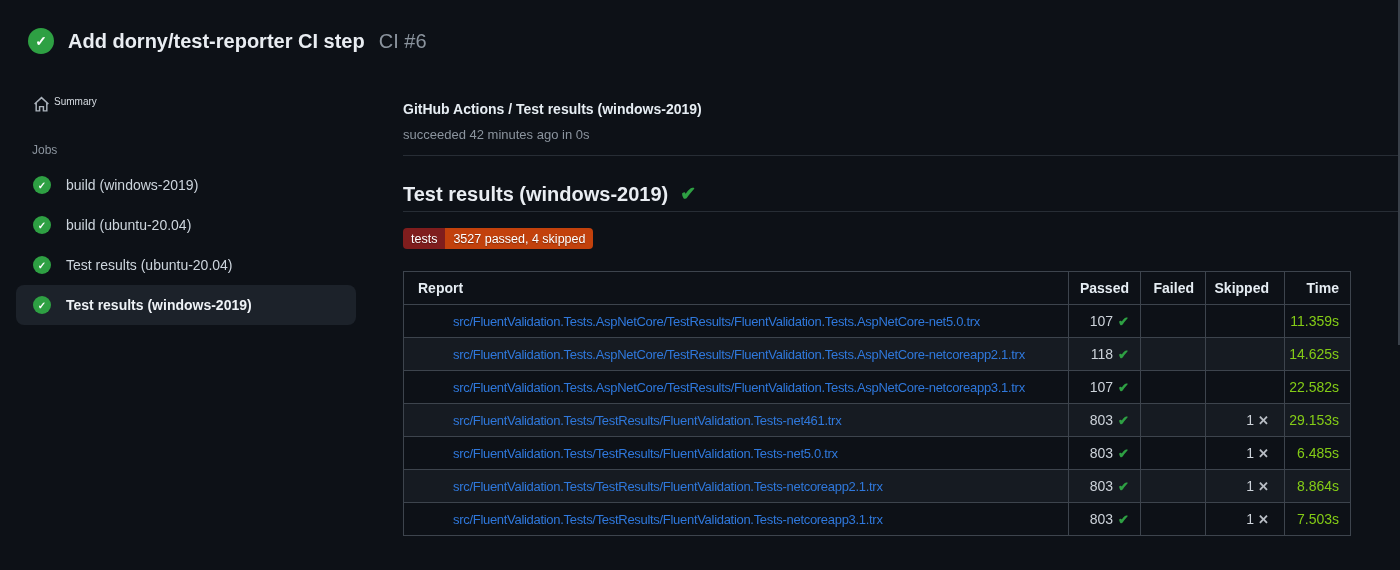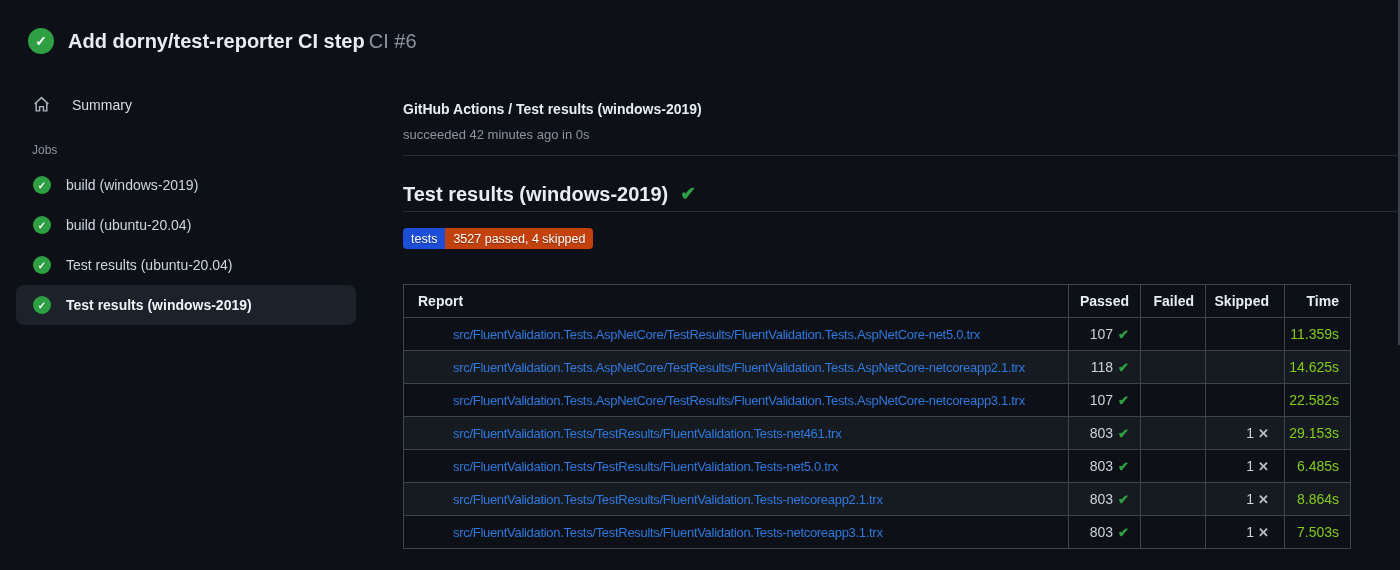--- a/index.html
+++ b/index.html
@@ -8,25 +8,25 @@
     background:#0d1117;color:#c9d1d9;
     font-family:"Liberation Sans",sans-serif;
   }
   
   .run-header{position:absolute;left:28px;top:28px;display:flex;align-items:center;gap:14px;}
   .cc{display:inline-flex;align-items:center;justify-content:center;border-radius:50%;
       background:#2ea043;color:#fff;font-weight:bold;flex:0 0 auto;}
   .cc-lg{width:26px;height:26px;font-size:14px;}
   .cc-sm{width:18px;height:18px;font-size:10px;}
   .run-title{font-size:20px;font-weight:700;color:#e9edf2;line-height:26px;}
-  .run-num{color:#8b949e;font-weight:400;margin-left:4px;}
+  .run-num{color:#8b949e;font-weight:400;margin-left:14px;}
   
   .sidebar{position:absolute;left:16px;top:86px;width:340px;}
-  .summary-item{display:flex;align-items:center;gap:22px;padding:10px 0 10px 17px;
-      color:#d7dde3;font-size:14px;border-radius:8px;cursor:pointer;}
+  .summary-item{display:flex;gap:4px;padding:10px 0 10px 17px;
+      color:#d7dde3;font-size:10px;border-radius:8px;cursor:pointer;}
   .home-icon{width:17px;height:17px;stroke:#aab2bb;fill:none;stroke-width:1.4;}
   .jobs-label{color:#8b949e;font-size:12px;padding:20px 0 8px 16px;}
   .job-item{display:flex;align-items:center;gap:15px;height:40px;padding-left:17px;
       font-size:14px;color:#cdd5dd;border-radius:8px;cursor:pointer;}
   .job-item.selected{background:#1c222a;color:#eef2f6;font-weight:700;}
   
   .breadcrumb{position:absolute;left:403px;top:101px;font-size:14px;font-weight:700;color:#e6edf3;text-align:center;}
   .status-line{position:absolute;left:403px;top:127px;font-size:13px;color:#8b949e;}
   .divider{position:absolute;left:403px;right:0;height:1px;background:#272d35;}
   .d1{top:155px;}
@@ -35,21 +35,21 @@
       font-weight:700;color:#e9edf2;line-height:26px;display:flex;align-items:center;}
   .hcheck{color:#2ea043;font-size:19px;margin-left:12px;font-weight:700;}
   
   .badge{position:absolute;left:403px;top:228px;display:inline-flex;height:21px;
       border-radius:4px;overflow:hidden;font-size:12.5px;color:#fff;
       text-shadow:0 1px 1px rgba(0,0,0,.35);}
   .badge span{display:inline-flex;align-items:center;padding:0 8px;}
   .badge-label{background:#555555;}
   .badge-value{background:#44cc11;}
   
-  .report-table{position:absolute;left:403px;top:284px;border-collapse:collapse;
+  .report-table{position:absolute;left:403px;top:271px;border-collapse:collapse;
       table-layout:fixed;width:947px;font-size:14px;}
   .report-table th,.report-table td{border:1px solid #3d444d;height:33px;
       box-sizing:border-box;padding:0;overflow:hidden;white-space:nowrap;}
   .report-table thead th{color:#e6edf3;font-weight:700;background:#0d1117;}
   .th-report,.c-report{text-align:left;padding-left:14px !important;}
   .th-num,.c-num{text-align:right;padding-right:11px !important;}
   .c-skip,.th-skip{padding-right:15px !important;}
   .report-table tbody tr:nth-child(odd){background:#0d1117;}
   .report-table tbody tr:nth-child(even){background:#161b22;}
   .c-report a{color:#2f78dc;text-decoration:none;font-size:13px;letter-spacing:-0.3px;margin-left:35px;}
@@ -104,21 +104,21 @@
   <div class="status-line">succeeded 42 minutes ago in 0s</div>
   <div class="divider d1"></div>
 
   <h2 class="report-heading">
     <span>Test results (windows-2019)</span>
     <span class="hcheck icon-check">✔</span>
   </h2>
   <div class="divider d2"></div>
 
   <div class="badge">
-    <span class="badge-label" style="background: #1d4ed8;">tests</span>
+    <span class="badge-label" style="background: #7f1d1d;">tests</span>
     <span class="badge-value" style="background: #c2410c;">3527 passed, 4 skipped</span>
   </div>
 
   <table class="report-table">
     <colgroup>
       <col style="width:665px">
         <col style="width:72px">
         <col style="width:65px">
       <col style="width:79px">
         <col style="width:66px">

